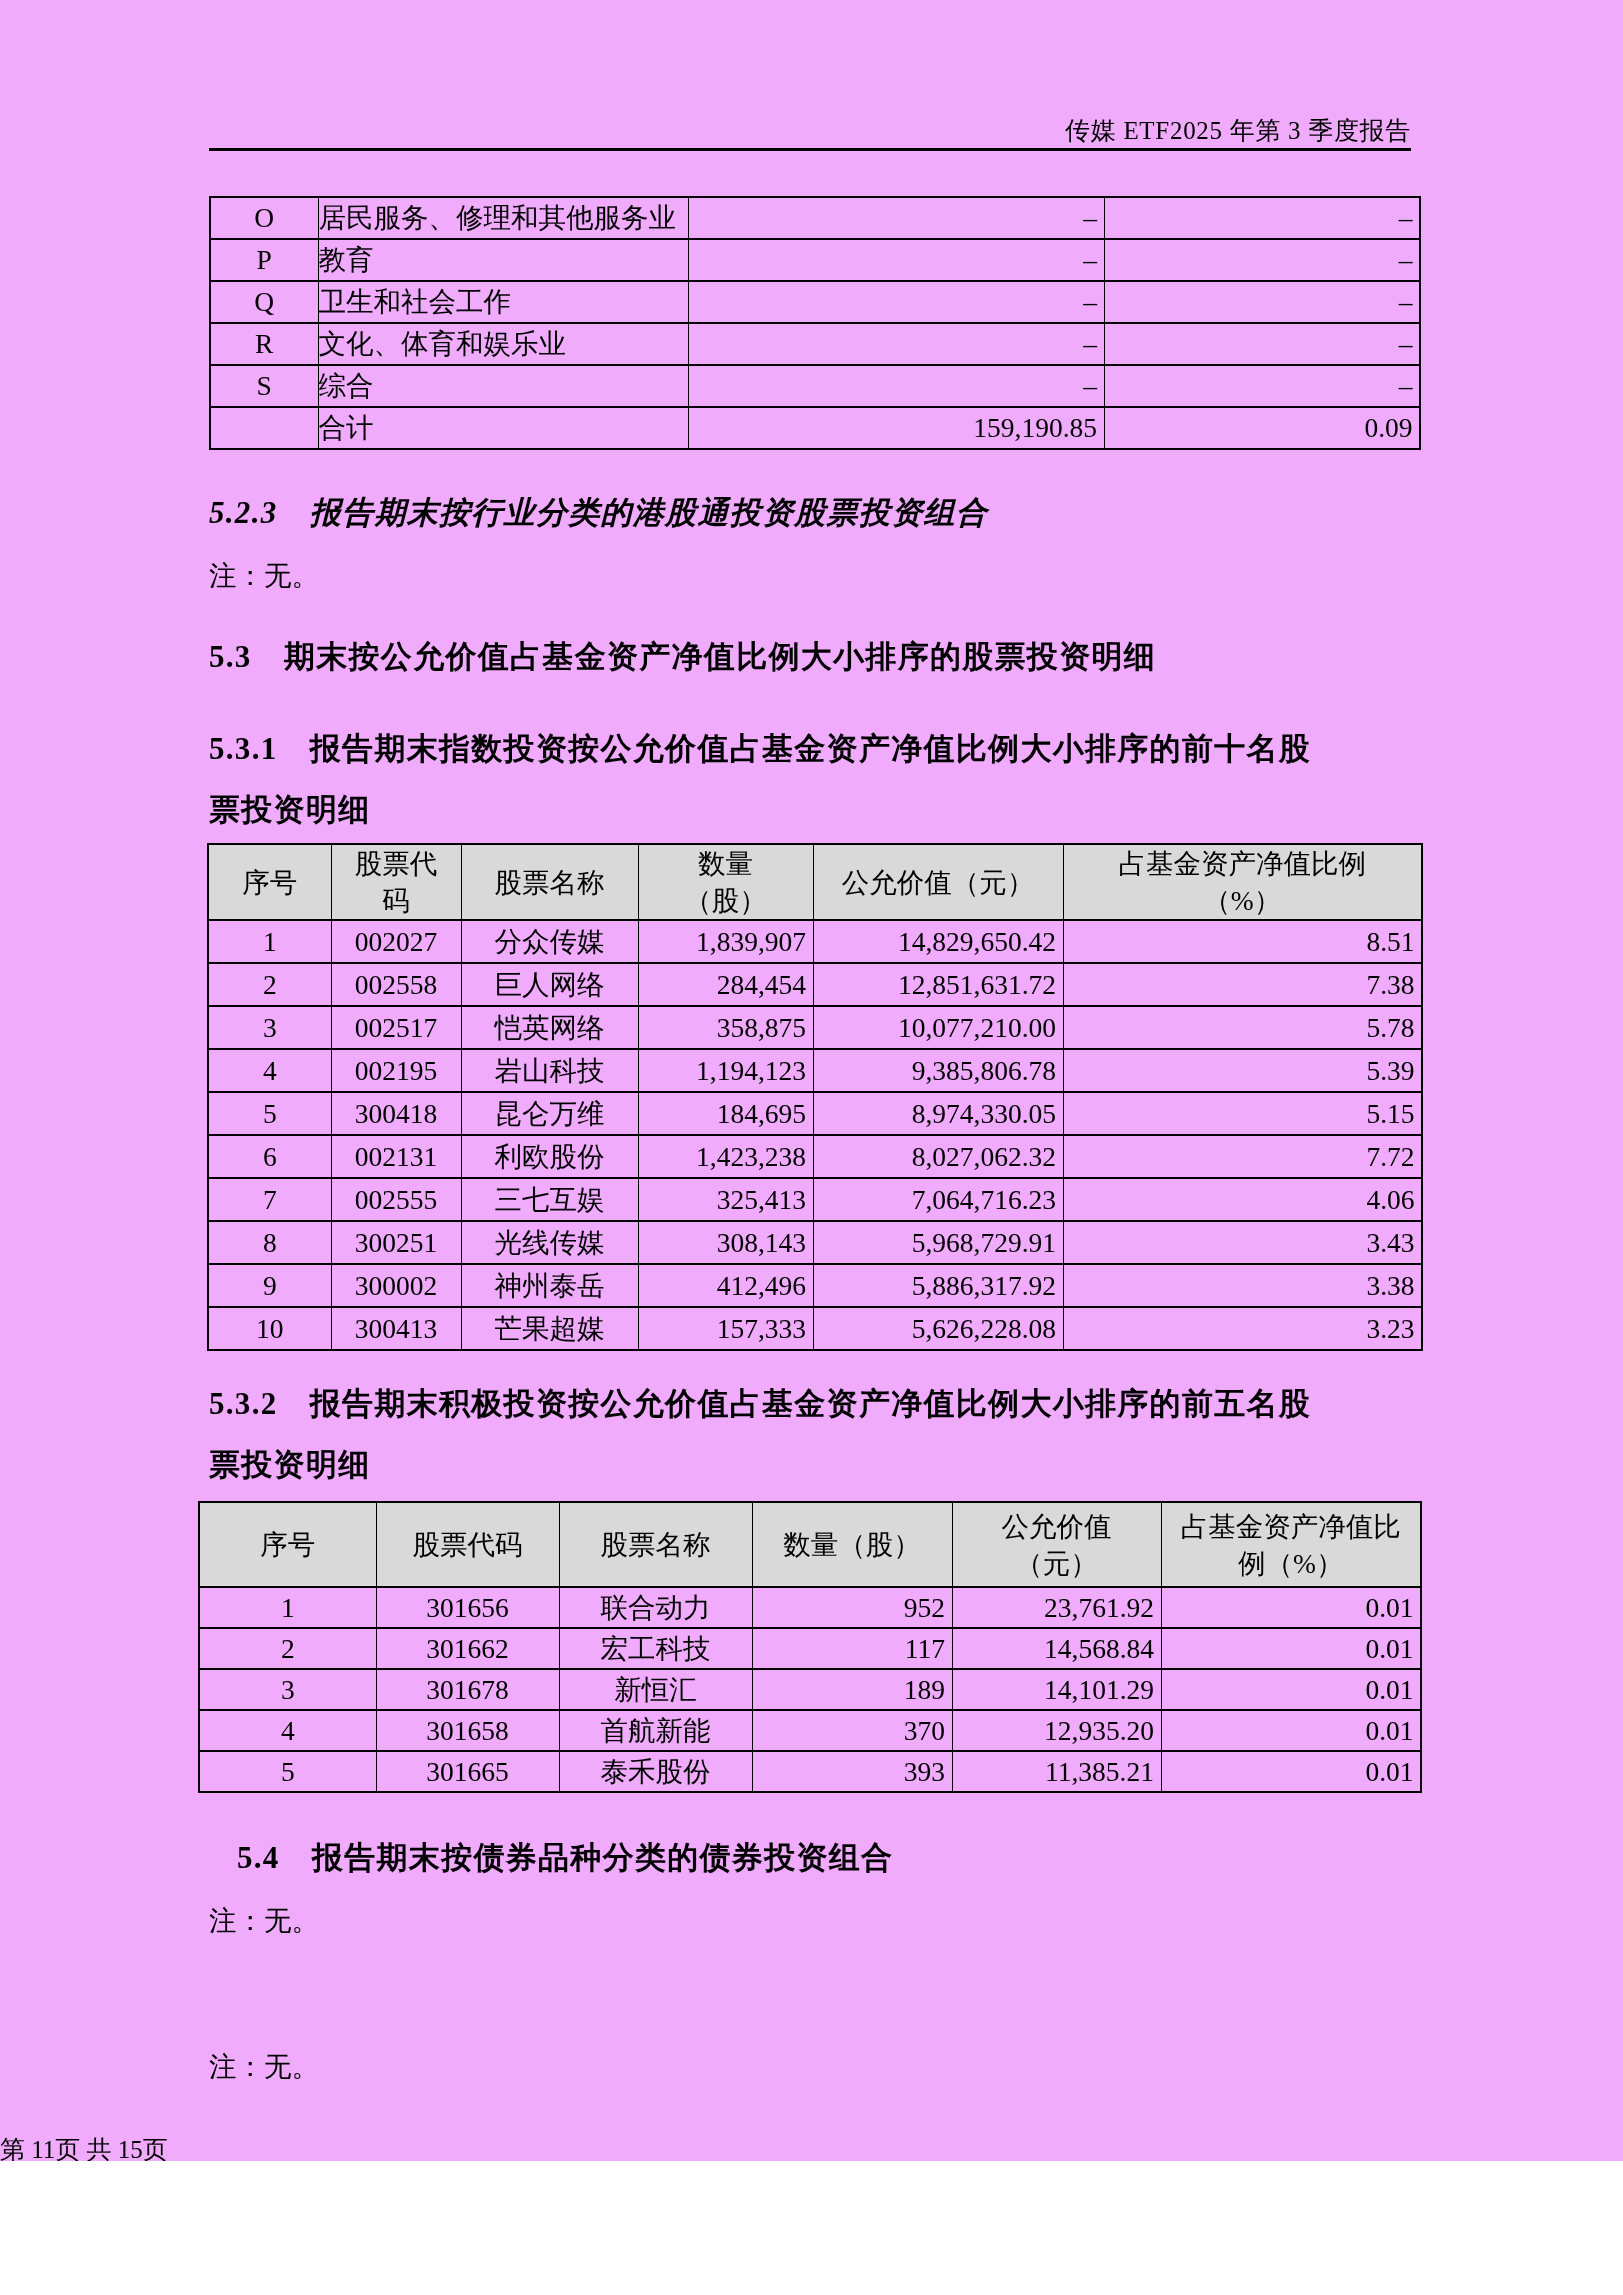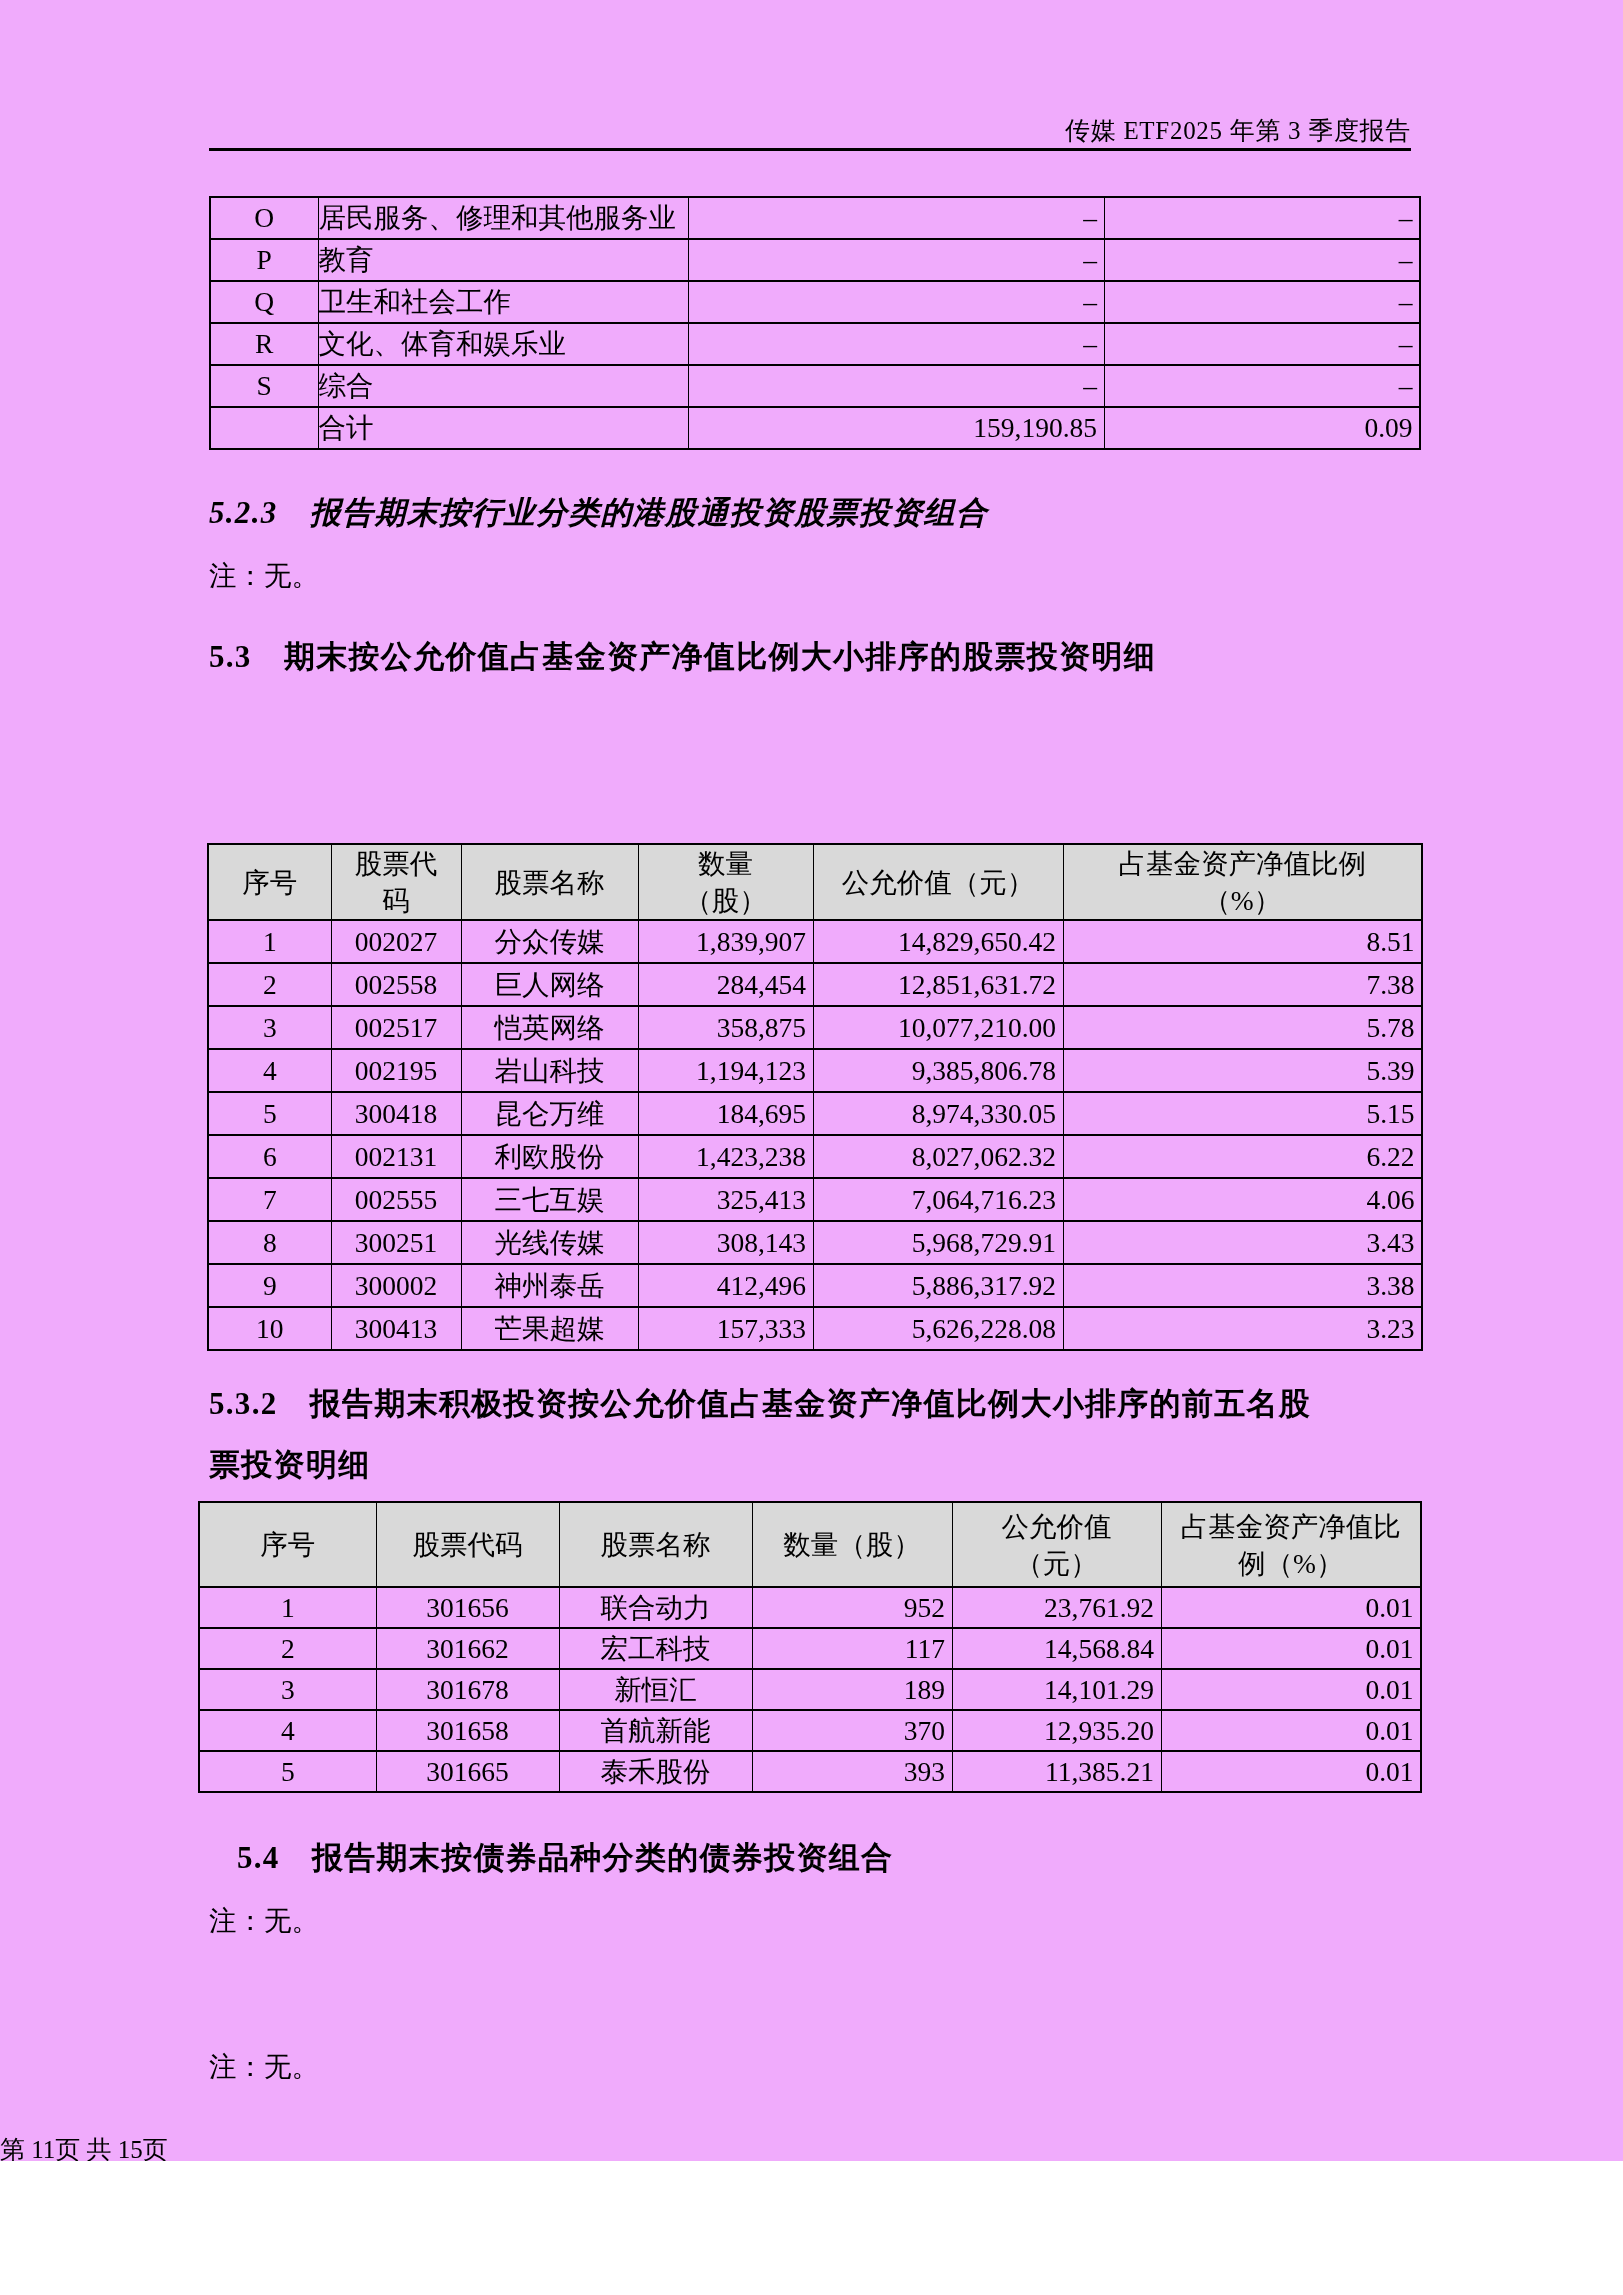--- a/index.html
+++ b/index.html
@@ -136,20 +136,21 @@
         <td class="al">合计</td>
         <td class="ar">159,190.85</td>
         <td class="ar">0.09</td>
       </tr>
     </tbody>
   </table>
 
   <div class="abs heading h-s523">5.2.3　报告期末按行业分类的港股通投资股票投资组合</div>
   <div class="abs note n-s523">注：无。</div>
   <div class="abs heading h-s53">5.3　期末按公允价值占基金资产净值比例大小排序的股票投资明细</div>
+  <div class="abs heading h-s531">5.3.1　报告期末指数投资按公允价值占基金资产净值比例大小排序的前十名股票投资明细</div>
 
   <table class="t-top10">
     <colgroup>
         <col style="width:123px">
         <col style="width:130px">
         <col style="width:177px">
         <col style="width:175px">
         <col style="width:250px">
         <col style="width:359px">
       </colgroup>
@@ -203,21 +204,21 @@
         <td class="ar">184,695</td>
         <td class="ar">8,974,330.05</td>
         <td class="ar">5.15</td>
       </tr>
       <tr>
         <td class="ac">6</td>
         <td class="ac">002131</td>
         <td class="ac">利欧股份</td>
         <td class="ar">1,423,238</td>
         <td class="ar">8,027,062.32</td>
-        <td class="ar">6.22</td>
+        <td class="ar">7.72</td>
       </tr>
       <tr>
         <td class="ac">7</td>
         <td class="ac">002555</td>
         <td class="ac">三七互娱</td>
         <td class="ar">325,413</td>
         <td class="ar">7,064,716.23</td>
         <td class="ar">4.06</td>
       </tr>
       <tr>

